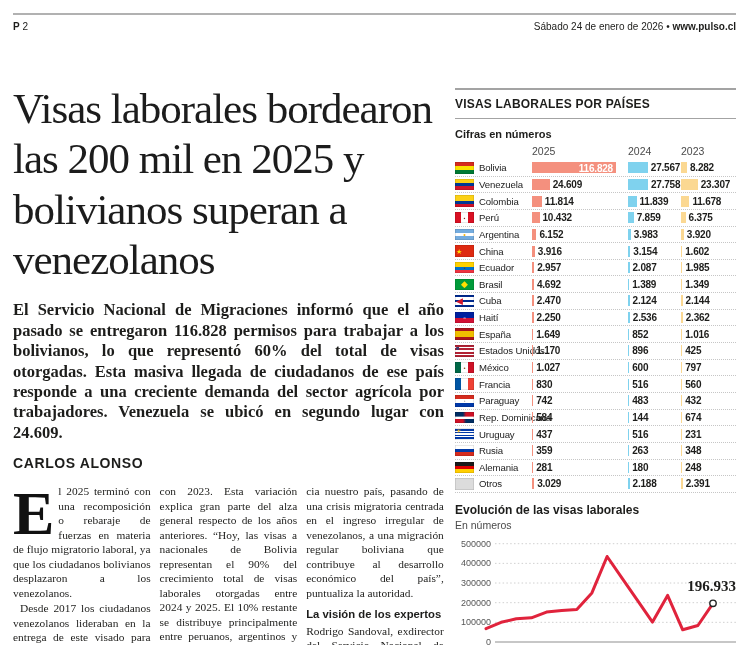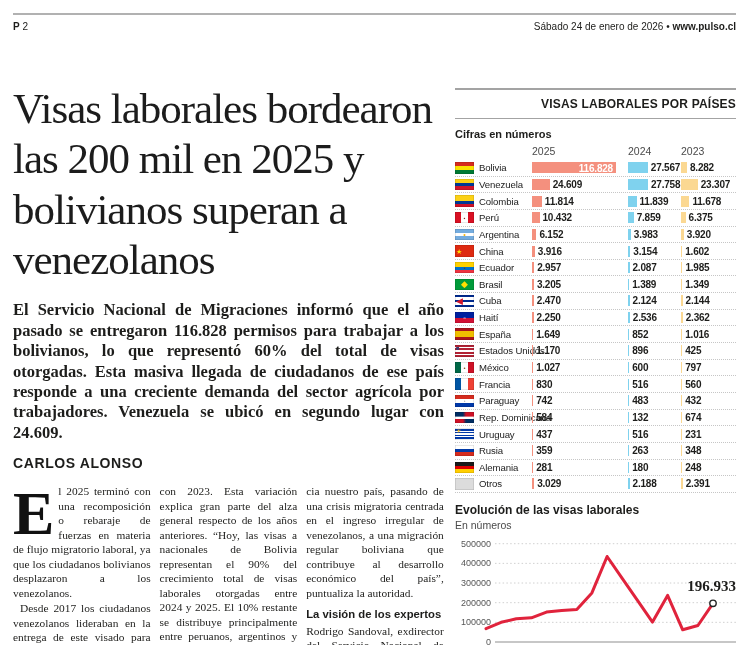--- a/index.html
+++ b/index.html
@@ -23,21 +23,21 @@
   .col p{margin:0 0 1px;}
   .col p.ind{text-indent:7px;}
   .dropcap{float:left;font-family:"Liberation Serif",serif;font-weight:700;
            font-size:62px;line-height:50px;margin:4px 4px 0 0;color:#111;}
   .subhead{font-family:"Liberation Sans",sans-serif;font-size:11.3px;font-weight:bold;
            margin:7px 0 2px;text-align:left;}
   
   .panel{position:absolute;left:455px;top:88px;width:281px;}
   .rule2{height:2px;background:#a3a3a3;}
   .rule1{height:1px;background:#a3a3a3;}
-  .panel-title{font-size:12px;font-weight:bold;letter-spacing:.2px;margin:7px 0 7px;text-align:right;}
+  .panel-title{font-size:12px;font-weight:bold;letter-spacing:.2px;margin:7px 0 7px;}
   .panel-subtitle{font-size:11px;font-weight:bold;margin:9px 0 5px;}
   .year-row{display:grid;grid-template-columns:77px 96px 53px 55px;
             font-size:10.5px;color:#4a4a4a;margin-bottom:3px;}
   .crow{display:grid;grid-template-columns:77px 96px 53px 55px;align-items:center;
         height:16.65px;border-bottom:1px dotted #c6c6c6;box-sizing:border-box;}
   .cname{display:flex;align-items:center;gap:5px;font-size:9.6px;white-space:nowrap;
          letter-spacing:-.1px;color:#222;overflow:visible;}
   .flag{width:19px;height:11.5px;flex:none;position:relative;
         box-shadow:inset 0 0 0 0.5px rgba(0,0,0,.18);}
   .emb{position:absolute;line-height:1;}
@@ -231,21 +231,21 @@
         </div>
         <div class="crow">
           <div class="cname">
             <span class="flag" style="background: rgb(0, 155, 58);">
               <span class="emb" style="color: rgb(255, 223, 0); font-size: 9px; left: 50%; top: 50%; transform: translate(-50%, -50%);">◆</span>
             </span>
             <span>Brasil</span>
           </div>
           <div class="vcell">
             <span class="bar" style="width: 1.87515px; background: rgb(244, 144, 126);"></span>
-            <span class="val">3.205</span>
+            <span class="val">4.692</span>
           </div>
           <div class="vcell">
             <span class="bar" style="width: 1.2px; background: rgb(127, 210, 238);"></span>
             <span class="val">1.389</span>
           </div>
           <div class="vcell">
             <span class="bar" style="width: 1.2px; background: rgb(251, 216, 146);"></span>
             <span class="val">1.349</span>
           </div>
         </div>
@@ -389,21 +389,21 @@
           <div class="cname">
             <span class="flag" style="background: linear-gradient(to right, rgb(0, 45, 98) 0px, rgb(0, 45, 98) 42%, rgb(206, 17, 38) 58%, rgb(206, 17, 38) 100%) center top / 100% 42% no-repeat, linear-gradient(to right, rgb(206, 17, 38) 0px, rgb(206, 17, 38) 42%, rgb(0, 45, 98) 58%, rgb(0, 45, 98) 100%) center bottom / 100% 42% no-repeat, rgb(255, 255, 255);"></span>
             <span>Rep. Dominicana</span>
           </div>
           <div class="vcell">
             <span class="bar" style="width: 1.2px; background: rgb(244, 144, 126);"></span>
             <span class="val">584</span>
           </div>
           <div class="vcell">
             <span class="bar" style="width: 1.2px; background: rgb(127, 210, 238);"></span>
-            <span class="val">132</span>
+            <span class="val">144</span>
           </div>
           <div class="vcell">
             <span class="bar" style="width: 1.2px; background: rgb(251, 216, 146);"></span>
             <span class="val">674</span>
           </div>
         </div>
         <div class="crow">
           <div class="cname">
             <span class="flag" style="background: linear-gradient(rgb(255, 255, 255) 0px, rgb(255, 255, 255) 11%, rgb(0, 56, 168) 11%, rgb(0, 56, 168) 22%, rgb(255, 255, 255) 22%, rgb(255, 255, 255) 33%, rgb(0, 56, 168) 33%, rgb(0, 56, 168) 45%, rgb(255, 255, 255) 45%, rgb(255, 255, 255) 56%, rgb(0, 56, 168) 56%, rgb(0, 56, 168) 67%, rgb(255, 255, 255) 67%, rgb(255, 255, 255) 78%, rgb(0, 56, 168) 78%, rgb(0, 56, 168) 89%, rgb(255, 255, 255) 89%, rgb(255, 255, 255) 100%);">
               <span class="emb" style="color: rgb(246, 180, 14); font-size: 6px; left: 1px; top: 0px;">☀</span>

